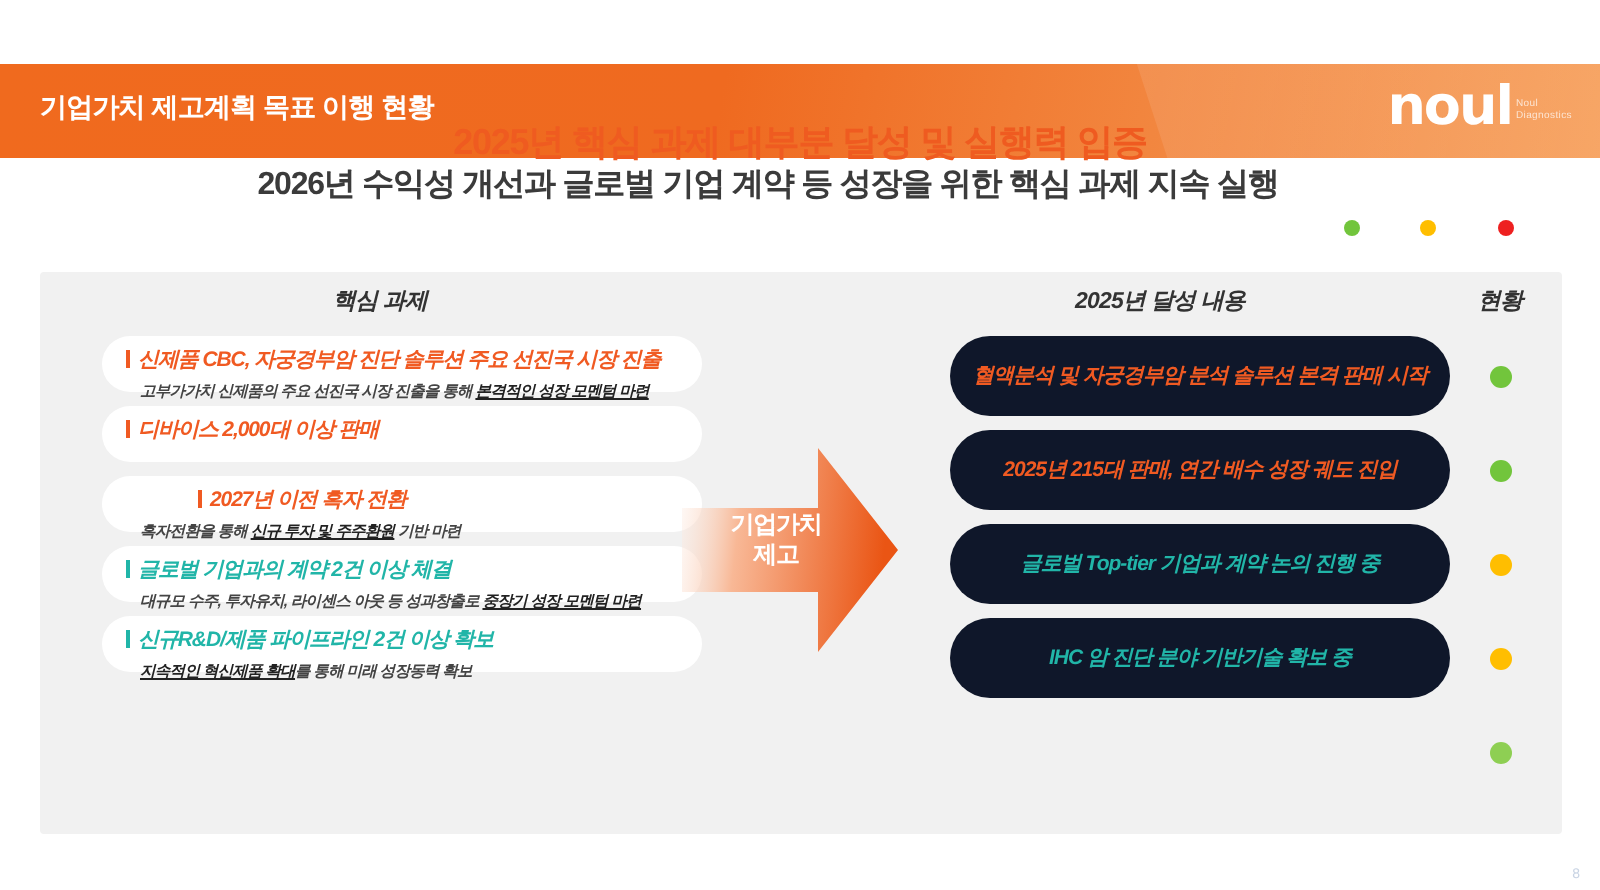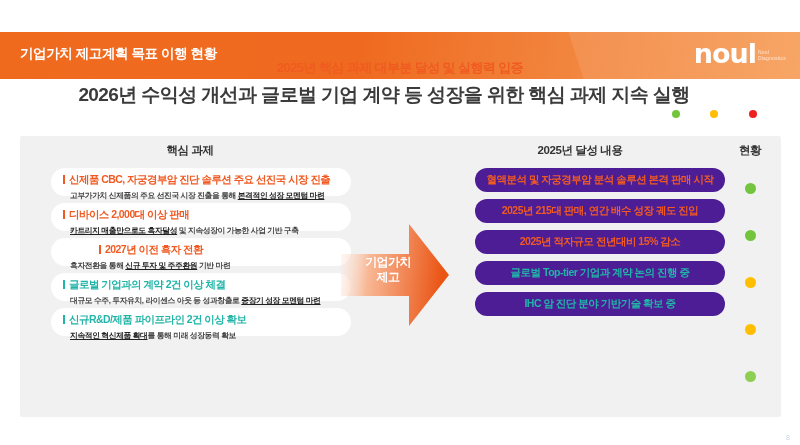--- a/index.html
+++ b/index.html
@@ -33,39 +33,39 @@
     letter-spacing:-1px;font-family:"DejaVu Sans",sans-serif;
   }
   .logo-tag{
     color:rgba(255,255,255,0.72);font-size:5px;line-height:6px;
     margin-left:2px;margin-top:9px;letter-spacing:0.2px;
   }
 
   
   .main-title{
     position:absolute;left:0;top:59px;width:800px;text-align:center;
-    color:#ef5b20;font-size:13px;font-weight:bold;letter-spacing:-0.6px;
+    color:#ef5b20;font-size:18px;font-weight:bold;letter-spacing:-0.6px;
   }
   .sub-title{
     position:absolute;left:0;top:82px;width:768px;text-align:center;
-    color:#3b3b3b;font-size:19px;font-weight:bold;letter-spacing:-0.6px;
+    color:#3b3b3b;font-size:16px;font-weight:bold;letter-spacing:-0.6px;
   }
 
   
   .legend{
     position:absolute;right:20px;top:110px;display:flex;align-items:center;gap:9px;
   }
   .legend-item{display:flex;gap:20px;flex-direction:column;}
   .legend-dot{width:8px;height:8px;border-radius:50%;display:inline-block;}
   .legend-label{font-size:7.5px;font-weight:bold;color:#3b3b3b;letter-spacing:-0.3px;}
 
   
   .panel{
     position:absolute;left:20px;top:136px;width:761px;height:281px;
-    background:#f1f1f1;border-radius:2px;
+    background:#f1f1f1;border-radius:2px;font-style:italic;
   }
   .col-head{
     position:absolute;font-size:11.5px;font-weight:bold;color:#333333;
     letter-spacing:-0.4px;text-align:center;top:7px;
   }
   .col-head.left{left:20px;width:300px;}
   .col-head.right{left:420px;width:280px;}
   .col-head.status{left:705px;width:50px;}
 
   
@@ -83,21 +83,21 @@
   .bar{
     display:inline-block;width:2px;height:9px;vertical-align:-1px;margin-right:4px;
   }
   .pill-sub{
     font-size:7.8px;font-weight:bold;color:#444444;letter-spacing:-0.4px;
     margin-top:3px;margin-left:7px;white-space:nowrap;
   }
   .em{font-weight:bold;text-decoration:underline;color:#222222;}
 
   .pill-right{
-    height:24px;margin-bottom:7px;background:#4c1d95;border-radius:20px;
+    height:40px;margin-bottom:7px;background:#0f172a;border-radius:20px;
     display:flex;align-items:center;justify-content:center;text-align:center;
   }
   .pill-right-text{
     font-size:10.5px;font-weight:bold;letter-spacing:-0.5px;white-space:nowrap;
   }
   .status-cell{
     height:40px;margin-bottom:7px;display:flex;align-items:center;justify-content:center;
   }
   .status-dot{width:11px;height:11px;border-radius:50%;}
 
@@ -154,44 +154,40 @@
   <div class="col-head right">2025년 달성 내용</div>
   <div class="col-head status">현황</div>
 
   <div class="rows-left" id="rows-left">
       <div class="pill-left">
         <div class="pill-title" style="color: rgb(240, 90, 34);"><span class="bar" style="background: rgb(240, 90, 34);"></span><span>신제품 CBC, 자궁경부암 진단 솔루션  주요 선진국 시장 진출</span></div>
         <div class="pill-sub"><span>고부가가치 신제품의 주요 선진국 시장 진출을 통해 </span><span class="em">본격적인 성장 모멘텀 마련</span></div>
       </div>
       <div class="pill-left">
         <div class="pill-title" style="color: rgb(240, 90, 34);"><span class="bar" style="background: rgb(240, 90, 34);"></span><span>디바이스 2,000대 이상 판매</span></div>
-        <div class="pill-sub"><span class="em">카트리지 매출만으로도 흑자달성</span><span> 및 지속성장이 가능한 사업 기반 구축</span></div>
       </div>
       <div class="pill-left">
         <div class="pill-title" style="color: rgb(240, 90, 34); padding-left: 36px;"><span class="bar" style="background: rgb(240, 90, 34);"></span><span>2027년 이전 흑자 전환</span></div>
         <div class="pill-sub"><span>흑자전환을 통해 </span><span class="em">신규 투자 및 주주환원</span><span> 기반 마련</span></div>
       </div>
       <div class="pill-left">
         <div class="pill-title" style="color: rgb(33, 181, 168);"><span class="bar" style="background: rgb(33, 181, 168);"></span><span>글로벌 기업과의 계약 2건 이상 체결</span></div>
         <div class="pill-sub"><span>대규모 수주, 투자유치, 라이센스 아웃 등 성과창출로 </span><span class="em">중장기 성장 모멘텀 마련</span></div>
       </div>
       <div class="pill-left">
         <div class="pill-title" style="color: rgb(33, 181, 168);"><span class="bar" style="background: rgb(33, 181, 168);"></span><span>신규R&amp;D/제품 파이프라인 2건 이상 확보</span></div>
         <div class="pill-sub"><span class="em">지속적인 혁신제품 확대</span><span>를 통해 미래 성장동력 확보</span></div>
       </div>
     </div>
   <div class="rows-right" id="rows-right">
       <div class="pill-right">
         <div class="pill-right-text" style="color: rgb(240, 90, 34);">혈액분석 및 자궁경부암 분석 솔루션 본격 판매 시작</div>
       </div>
       <div class="pill-right">
         <div class="pill-right-text" style="color: rgb(240, 90, 34);">2025년 215대 판매, 연간 배수 성장 궤도 진입</div>
-      </div>
-      <div class="pill-right">
-        <div class="pill-right-text" style="color: rgb(240, 90, 34);">2025년 적자규모 전년대비 15% 감소</div>
       </div>
       <div class="pill-right">
         <div class="pill-right-text" style="color: rgb(33, 181, 168);">글로벌 Top-tier 기업과 계약 논의 진행 중</div>
       </div>
       <div class="pill-right">
         <div class="pill-right-text" style="color: rgb(33, 181, 168);">IHC 암 진단 분야 기반기술 확보 중</div>
       </div>
     </div>
   <div class="rows-status" id="rows-status">
       <div class="status-cell">

